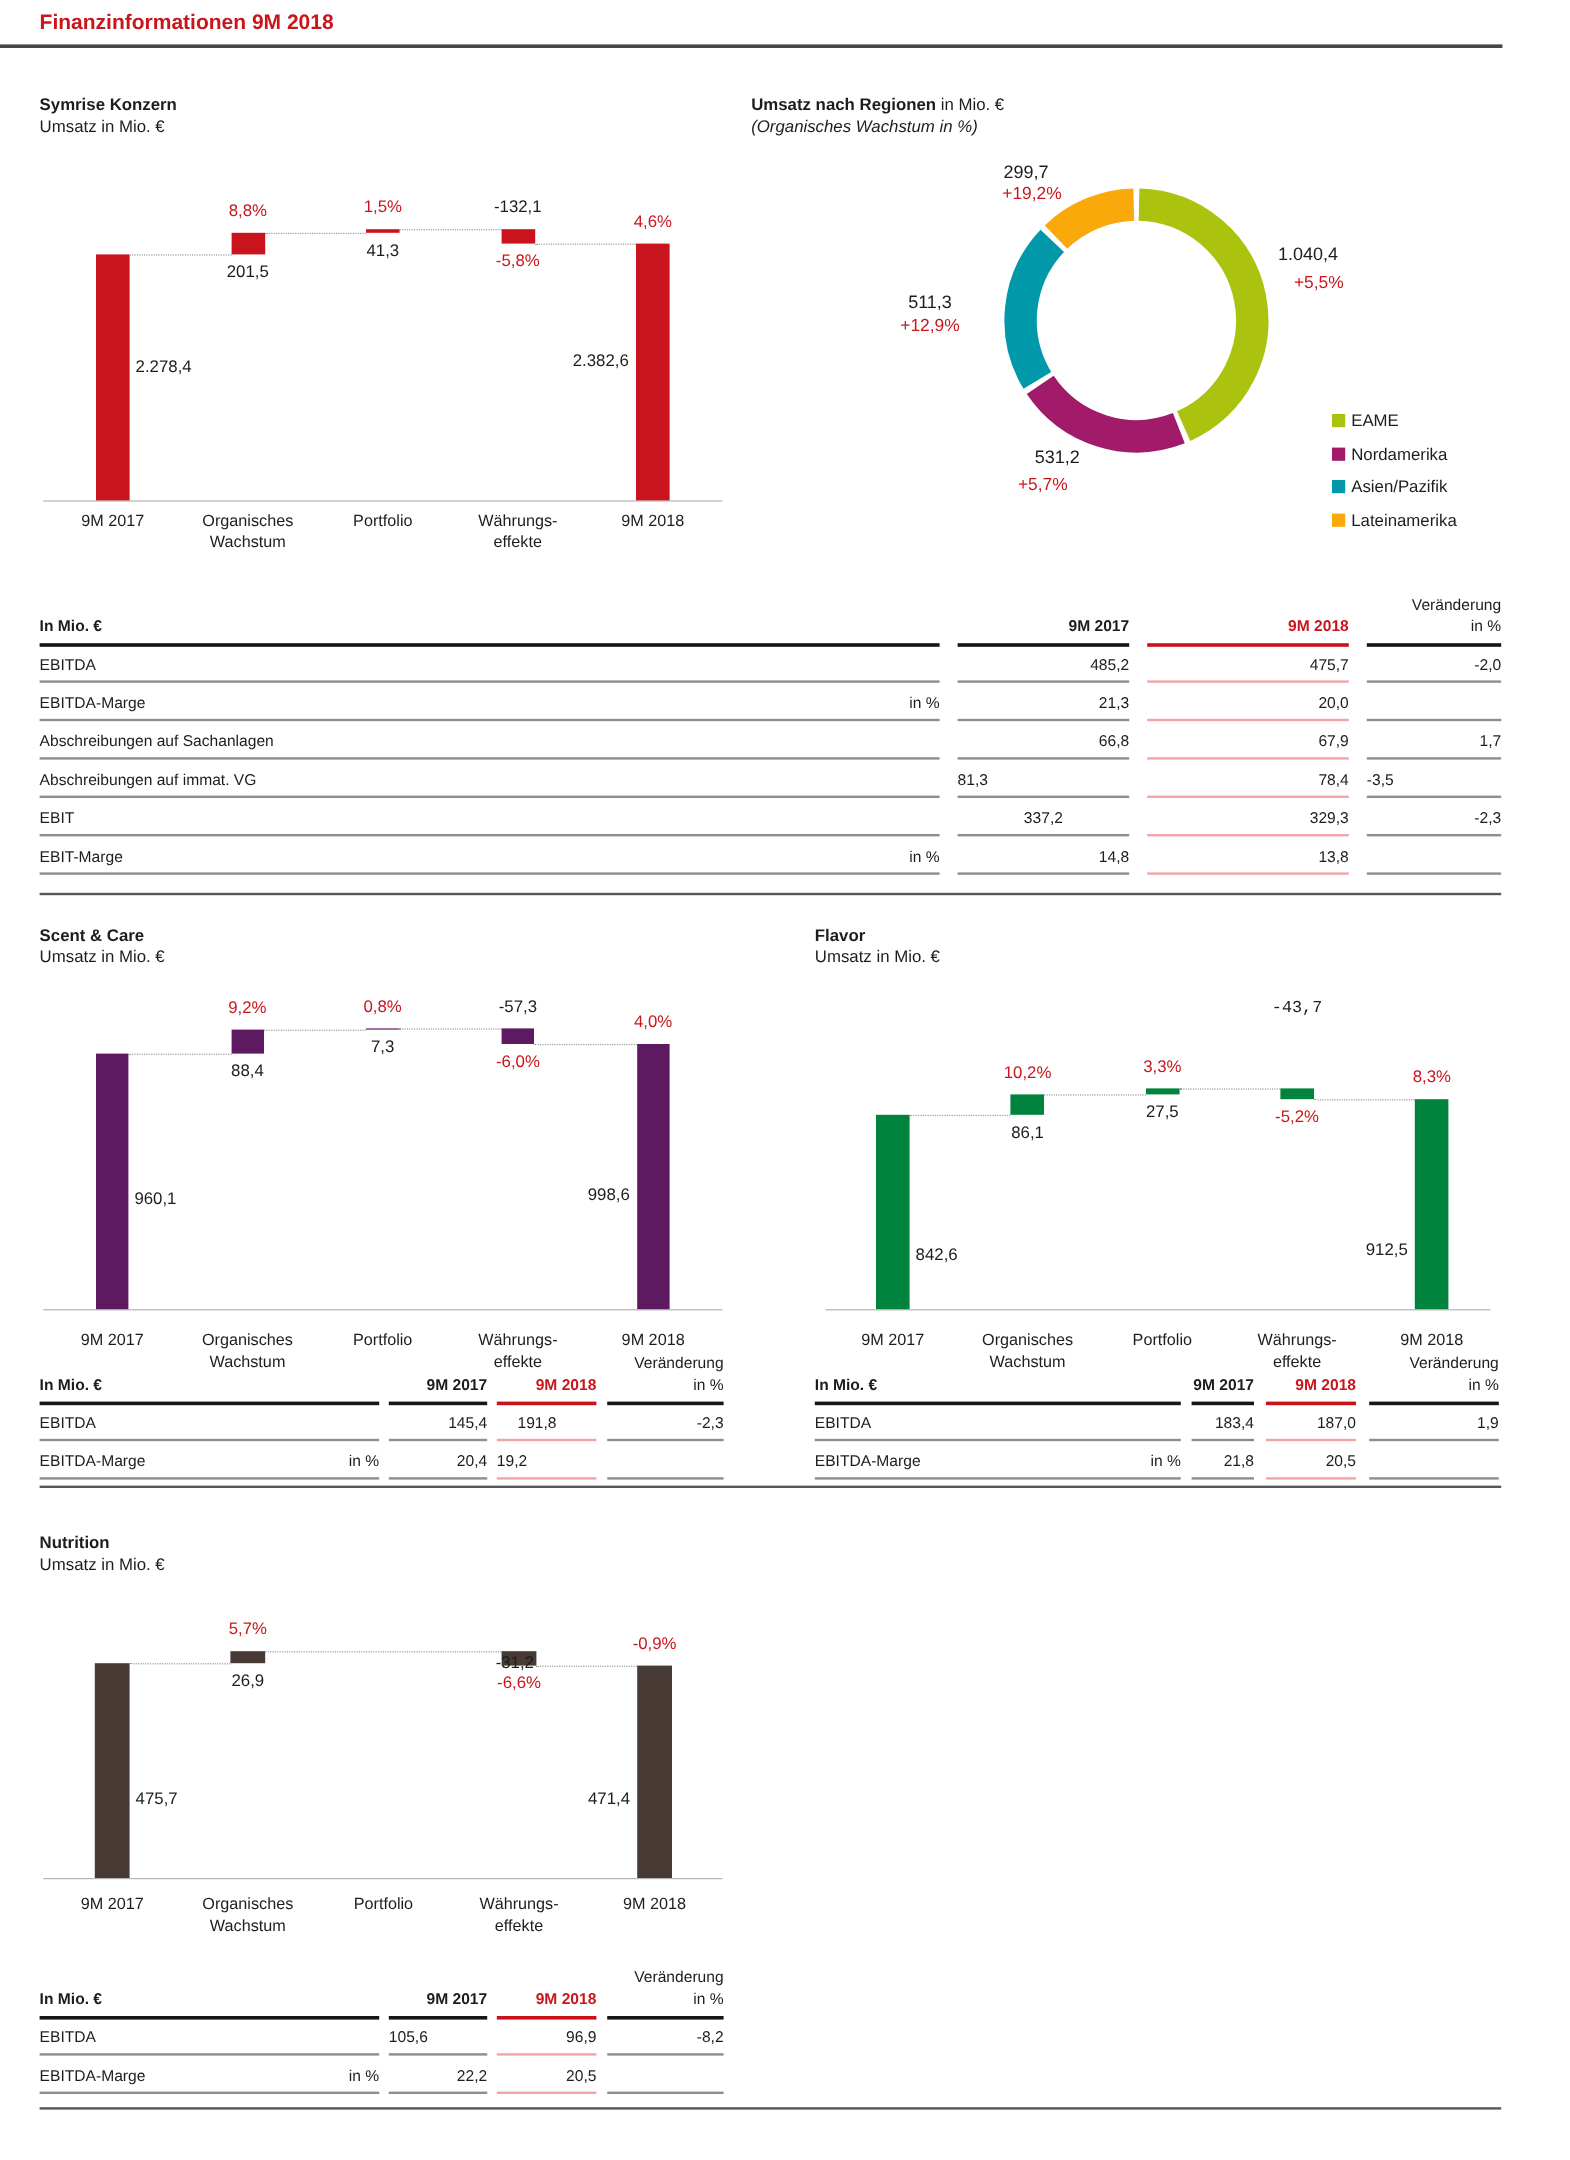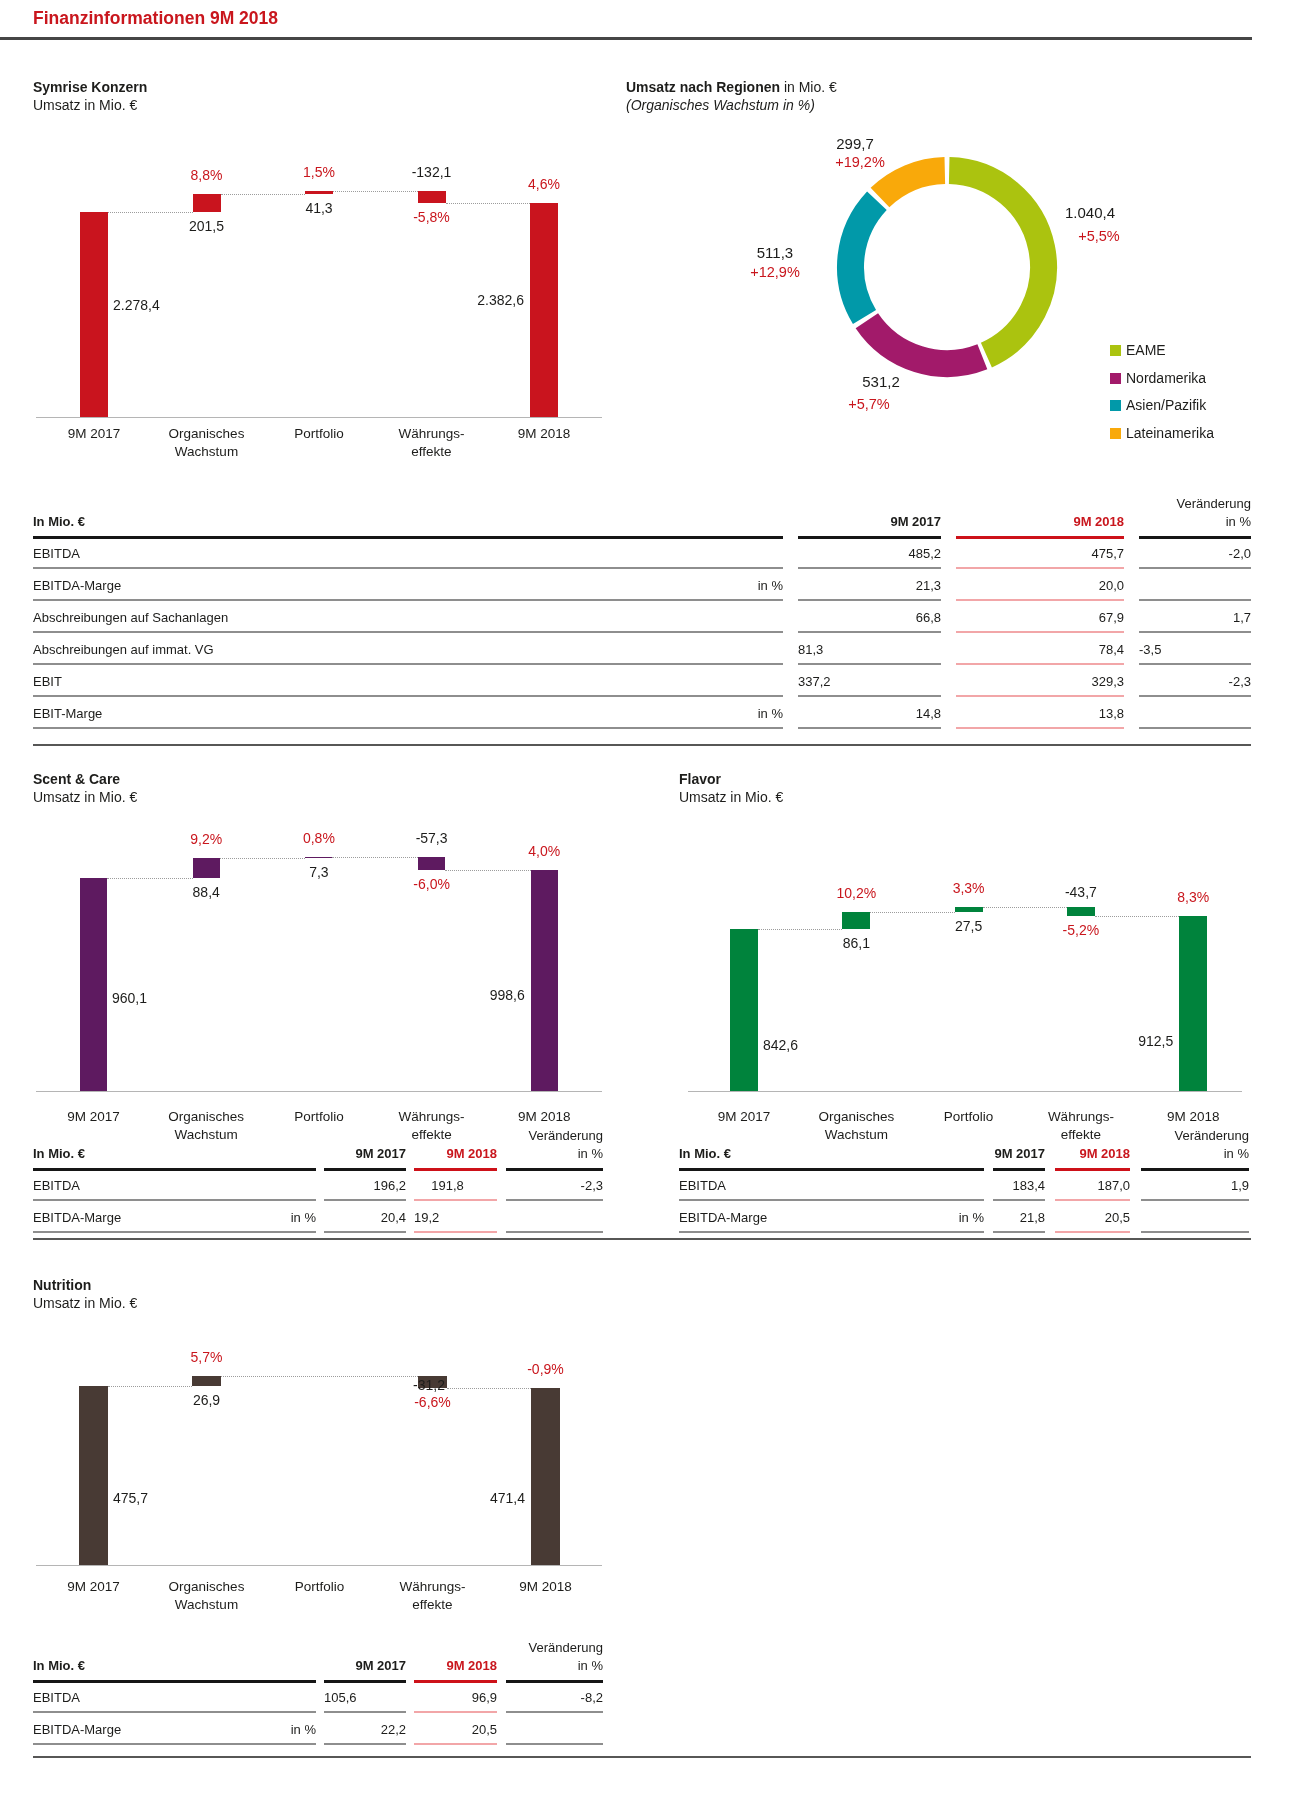--- a/index.html
+++ b/index.html
@@ -157,21 +157,21 @@
     <div class="cat" style="position: absolute; left: 912.6px; top: 1108px; width: 112px;">Portfolio</div>
     <div class="conn" style="position: absolute; left: 870.3px; top: 912.411px; width: 84.3px;"></div>
     <div class="bar" style="position: absolute; left: 954.6px; top: 907.123px; width: 28px; height: 5.28825px; background: rgb(0, 131, 60);"></div>
     <div class="pct" style="position: absolute; left: 908.6px; top: 880.123px; width: 120px;">3,3%</div>
     <div class="val alignc" style="position: absolute; left: 908.6px; top: 918.411px; width: 120px;">27,5</div>
     <div class="cat" style="position: absolute; left: 1024.9px; top: 1108px; width: 112px;">Währungs-
 effekte</div>
     <div class="conn" style="position: absolute; left: 982.6px; top: 907.123px; width: 84.3px;"></div>
     <div class="bar" style="position: absolute; left: 1066.9px; top: 907.123px; width: 28px; height: 8.40351px; background: rgb(0, 131, 60);"></div>
     <div class="pct" style="position: absolute; left: 1020.9px; top: 921.526px; width: 120px;">-5,2%</div>
-    <div class="val alignc" style="position: absolute; left: 1020.9px; top: 884px; width: 120px;">-43,7</div>
+    <div class="val alignc" style="position: absolute; left: 1020.9px; top: 832px; width: 120px; font-family: Liberation Mono, monospace;">-43,7</div>
     <div class="cat" style="position: absolute; left: 1137.2px; top: 1108px; width: 112px;">9M 2018</div>
     <div class="conn" style="position: absolute; left: 1094.9px; top: 915.526px; width: 84.3px;"></div>
     <div class="bar" style="position: absolute; left: 1179.2px; top: 915.526px; width: 28px; height: 175.474px; background: rgb(0, 131, 60);"></div>
     <div class="val alignr" style="position: absolute; left: 1053.2px; top: 1032.87px; width: 120px;">912,5</div>
     <div class="pct" style="position: absolute; left: 1133.2px; top: 888.526px; width: 120px;">8,3%</div>
     <div class="axisline" style="position: absolute; left: 36px; top: 1565px; width: 566px;"></div>
     <div class="cat" style="position: absolute; left: 37.5px; top: 1578px; width: 112px;">9M 2017</div>
     <div class="bar" style="position: absolute; left: 79px; top: 1385.99px; width: 29px; height: 179.006px; background: rgb(72, 58, 52);"></div>
     <div class="val" style="position: absolute; left: 113px; top: 1489.77px;">475,7</div>
     <div class="cat" style="position: absolute; left: 150.5px; top: 1578px; width: 112px;">Organisches
@@ -227,21 +227,21 @@
     <div class="rul" style="position: absolute; left: 1139px; top: 631px; width: 112px;"></div>
     <div class="td" style="position: absolute; left: 33px; top: 642px;">Abschreibungen auf immat. VG</div>
     <div class="td" style="position: absolute; left: 798px; top: 642px; width: 143px; text-align: left;">81,3</div>
     <div class="td" style="position: absolute; left: 956px; top: 642px; width: 168px; text-align: right;">78,4</div>
     <div class="td" style="position: absolute; left: 1139px; top: 642px; width: 112px; text-align: left;">-3,5</div>
     <div class="rul" style="position: absolute; left: 33px; top: 663px; width: 750px;"></div>
     <div class="rul" style="position: absolute; left: 798px; top: 663px; width: 143px;"></div>
     <div class="rul pinkul" style="position: absolute; left: 956px; top: 663px; width: 168px;"></div>
     <div class="rul" style="position: absolute; left: 1139px; top: 663px; width: 112px;"></div>
     <div class="td" style="position: absolute; left: 33px; top: 674px;">EBIT</div>
-    <div class="td" style="position: absolute; left: 798px; top: 674px; width: 143px; text-align: left;">337,2</div>
+    <div class="td" style="position: absolute; left: 798px; top: 674px; width: 143px; text-align: center;">337,2</div>
     <div class="td" style="position: absolute; left: 956px; top: 674px; width: 168px; text-align: right;">329,3</div>
     <div class="td" style="position: absolute; left: 1139px; top: 674px; width: 112px; text-align: right;">-2,3</div>
     <div class="rul" style="position: absolute; left: 33px; top: 695px; width: 750px;"></div>
     <div class="rul" style="position: absolute; left: 798px; top: 695px; width: 143px;"></div>
     <div class="rul pinkul" style="position: absolute; left: 956px; top: 695px; width: 168px;"></div>
     <div class="rul" style="position: absolute; left: 1139px; top: 695px; width: 112px;"></div>
     <div class="td" style="position: absolute; left: 33px; top: 706px;">EBIT-Marge</div>
     <div class="td" style="position: absolute; left: 33px; top: 706px; width: 750px; text-align: right;">in %</div>
     <div class="td" style="position: absolute; left: 798px; top: 706px; width: 143px; text-align: right;">14,8</div>
     <div class="td" style="position: absolute; left: 956px; top: 706px; width: 168px; text-align: right;">13,8</div>
@@ -252,21 +252,21 @@
     <div class="tv" style="position: absolute; left: 506px; top: 1128px; width: 97px; text-align: right;">Veränderung</div>
     <div class="tv" style="position: absolute; left: 506px; top: 1146px; width: 97px; text-align: right;">in %</div>
     <div class="th" style="position: absolute; left: 33px; top: 1146px;">In Mio. €</div>
     <div class="th" style="position: absolute; left: 324px; top: 1146px; width: 82px; text-align: right;">9M 2017</div>
     <div class="th red" style="position: absolute; left: 414px; top: 1146px; width: 83px; text-align: right;">9M 2018</div>
     <div class="hul" style="position: absolute; left: 33px; top: 1168px; width: 283px;"></div>
     <div class="hul" style="position: absolute; left: 324px; top: 1168px; width: 82px;"></div>
     <div class="hul redul" style="position: absolute; left: 414px; top: 1168px; width: 83px;"></div>
     <div class="hul" style="position: absolute; left: 506px; top: 1168px; width: 97px;"></div>
     <div class="td" style="position: absolute; left: 33px; top: 1178px;">EBITDA</div>
-    <div class="td" style="position: absolute; left: 324px; top: 1178px; width: 82px; text-align: right;">196,2</div>
+    <div class="td" style="position: absolute; left: 324px; top: 1178px; width: 82px; text-align: right;">145,4</div>
     <div class="td" style="position: absolute; left: 406px; top: 1178px; width: 83px; text-align: center;">191,8</div>
     <div class="td" style="position: absolute; left: 506px; top: 1178px; width: 97px; text-align: right;">-2,3</div>
     <div class="rul" style="position: absolute; left: 33px; top: 1199px; width: 283px;"></div>
     <div class="rul" style="position: absolute; left: 324px; top: 1199px; width: 82px;"></div>
     <div class="rul pinkul" style="position: absolute; left: 414px; top: 1199px; width: 83px;"></div>
     <div class="rul" style="position: absolute; left: 506px; top: 1199px; width: 97px;"></div>
     <div class="td" style="position: absolute; left: 33px; top: 1210px;">EBITDA-Marge</div>
     <div class="td" style="position: absolute; left: 33px; top: 1210px; width: 283px; text-align: right;">in %</div>
     <div class="td" style="position: absolute; left: 324px; top: 1210px; width: 82px; text-align: right;">20,4</div>
     <div class="td" style="position: absolute; left: 414px; top: 1210px; width: 83px; text-align: left;">19,2</div>

